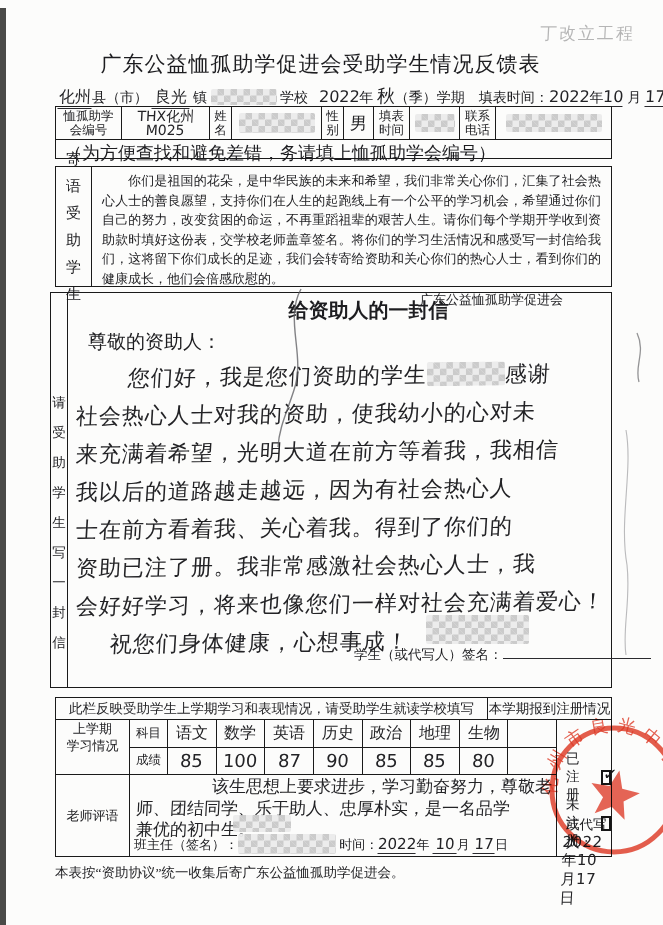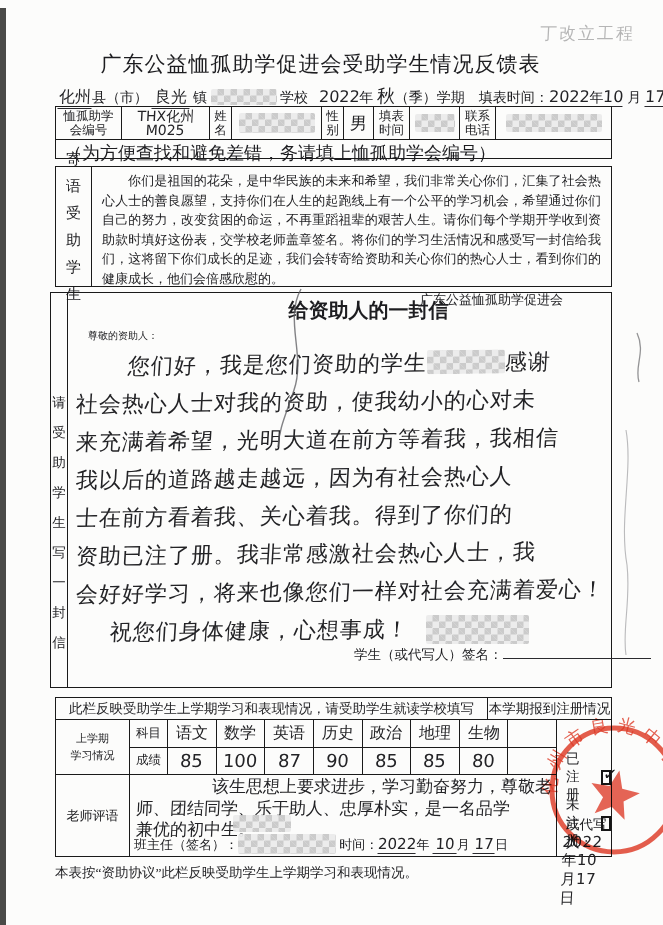--- a/index.html
+++ b/index.html
@@ -40,39 +40,39 @@
   .msg-main { flex:1; padding:4px 10px 2px 10px; font-size:13px; line-height:19.5px; text-align:justify; }
   .msg-body { text-indent:2em; }
   .msg-sign { text-align:right; padding-right:38px; margin-top:2px; }
   
   .letter-box { position:absolute; left:50px; top:292px; width:562px; height:396px;
                 border:1.6px solid #1a1a1a; display:flex; }
   .letter-side { width:21px; border-right:1.4px solid #1a1a1a; font-size:13.5px; line-height:30px;
                  text-align:center; word-break:break-all; padding-top:95px; }
   .letter-main { flex:1; position:relative; padding:4px 6px 0 8px; }
   .letter-title { text-align:center; font-size:20px; font-weight:bold; transform:translateX(28px); }
-  .letter-salutation { font-size:10px; margin:5px 0 2px 12px; }
+  .letter-salutation { font-size:19px; margin:5px 0 2px 12px; }
   .letter-line { font-size:22px; line-height:38px; letter-spacing:1px; white-space:nowrap;
                  transform:rotate(-0.6deg); color:#222226; }
   .letter-line.indent { margin-left:52px; }
   .letter-line .hw { transform:skewX(-4deg); }
   .sign-line { position:absolute; left:286px; top:351px; font-size:13.5px; white-space:nowrap; }
   .proxy-line { position:absolute; left:8px; bottom:3px; right:2px; font-size:13.2px; white-space:nowrap; }
   .sig-blur { position:absolute; left:358px; top:322px; width:103px; height:29px; }
   
   .school-box { position:absolute; left:55px; top:697px; width:557px; height:160px;
                 border:1.6px solid #1a1a1a; display:flex; flex-direction:column; }
   .school-header { display:flex; height:22px; border-bottom:1.4px solid #1a1a1a; font-size:13.5px; }
   .school-header .h-left { flex:1; text-align:center; padding-top:2px; }
   .school-header .h-right { width:124px; border-left:1.4px solid #1a1a1a; text-align:center; padding-top:2px; }
   .school-body { flex:1; display:flex; }
   .school-left { flex:1; display:flex; flex-direction:column; }
   .row-a { height:55px; display:flex; border-bottom:1.4px solid #1a1a1a; }
   .study-label { width:74px; border-right:1.4px solid #1a1a1a; display:flex; flex-direction:column;
-                 justify-content:center; align-items:center; font-size:11px; line-height:17px; }
+                 align-items:center; font-size:13px; line-height:17px; }
   .grades { flex:1; display:flex; flex-direction:column; }
   .g-row { flex:1; display:flex;text-align:center; }
   .g-row:first-child { border-bottom:1.2px solid #1a1a1a; }
   .g-label { width:38px; border-right:1.2px solid #1a1a1a; display:flex; align-items:center;
              justify-content:center; font-size:12.5px; }
   .g-cell { flex:1; border-right:1.2px solid #1a1a1a; display:flex; align-items:center;
             justify-content:center; overflow:visible; }
   .g-cell:last-child { border-right:none; }
   .g-cell .hw { font-size:16px; white-space:nowrap; }
   .g-row.scores .hw { font-size:18px; }
@@ -275,20 +275,20 @@
           <path id="sealArc" d="M 22 92 A 58 58 0 1 1 134 92" fill="none"></path>
           <text fill="#e03a26" font-size="18" opacity="0.8" letter-spacing="7" font-family="Liberation Serif, serif">
             <textPath href="#sealArc" startOffset="4%">化州市良光中学</textPath>
           </text>
           <polygon transform="rotate(12 78 84)" opacity="0.78" fill="#e03a26" points="78,58 84.5,75.1 102.7,76 88.5,87.4 93.3,105 78,95 62.7,105 67.5,87.4 53.3,76 71.5,75.1"></polygon>
         </svg>
       </div>
     </div>
   </div>
 
-  <div class="footer-note">本表按“资助协议”此栏反映受助学生上学期学习和表现情况。</div>
+  <div class="footer-note">本表按“资助协议”统一收集后寄广东公益恤孤助学促进会。</div>
 
   <svg class="pen-overlay" viewBox="0 0 663 925">
     <path d="M 301 289 C 284 320, 306 355, 294 390 C 287 412, 279 428, 278 447" fill="none" stroke="#5a5a5e" stroke-width="1.4" opacity="0.75"></path>
     <path d="M 637 333 C 646 352, 634 366, 639 382" fill="none" stroke="#5a5a5e" stroke-width="1.3" opacity="0.65"></path>
     <path d="M 626 430 C 633 470, 619 520, 627 565 C 631 600, 622 630, 626 655" fill="none" stroke="#7a7a7e" stroke-width="1.1" opacity="0.5"></path>
   </svg>
 </div>
 
 </body></html>

